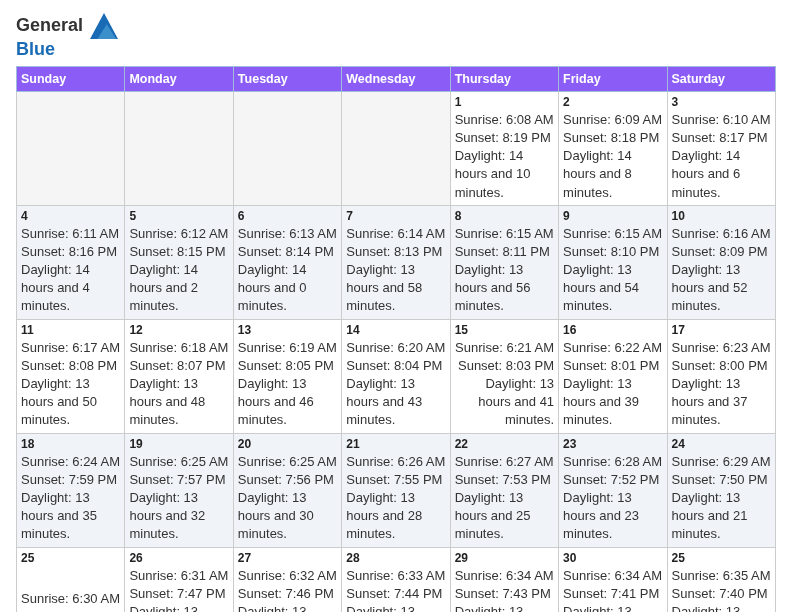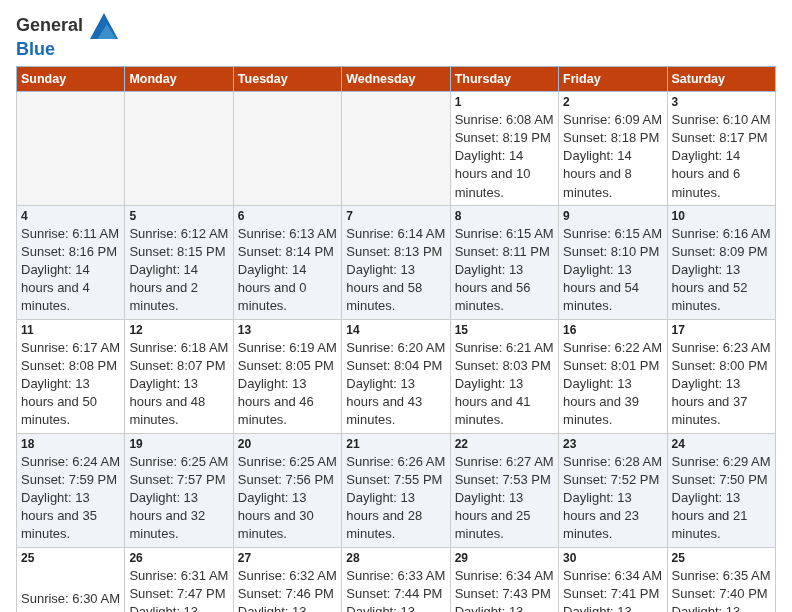--- a/index.html
+++ b/index.html
@@ -50,21 +50,21 @@
       font-size: 14px;
       color: #444;
       margin-top: 2px;
     }
     .calendar {
       width: 100%;
       border-collapse: collapse;
       table-layout: fixed;
     }
     .calendar th {
-      background: #c2410c;
+      background: #8b5cf6;
       color: #fff;
       font-size: 12.5px;
       font-weight: bold;
       padding: 5px 4px;
       text-align: left;
       border: 1px solid #a0bcd8;
     }
     .calendar td {
       vertical-align: top;
       border: 1px solid #ccc;
@@ -219,21 +219,21 @@
 Daylight: 13 hours and 46 minutes.</div>
           </td>
           <td>
             <span class="day-number">14</span>
             <div class="day-info" style="white-space: pre-line;">Sunrise: 6:20 AM
 Sunset: 8:04 PM
 Daylight: 13 hours and 43 minutes.</div>
           </td>
           <td>
             <span class="day-number">15</span>
-            <div class="day-info" style="white-space: pre-line;">Sunrise: 6:21 AM
+            <div class="day-info" style="white-space: pre-line; text-align: right;">Sunrise: 6:21 AM
 Sunset: 8:03 PM
 Daylight: 13 hours and 41 minutes.</div>
           </td>
           <td>
             <span class="day-number">16</span>
             <div class="day-info" style="white-space: pre-line;">Sunrise: 6:22 AM
 Sunset: 8:01 PM
 Daylight: 13 hours and 39 minutes.</div>
           </td>
           <td>

